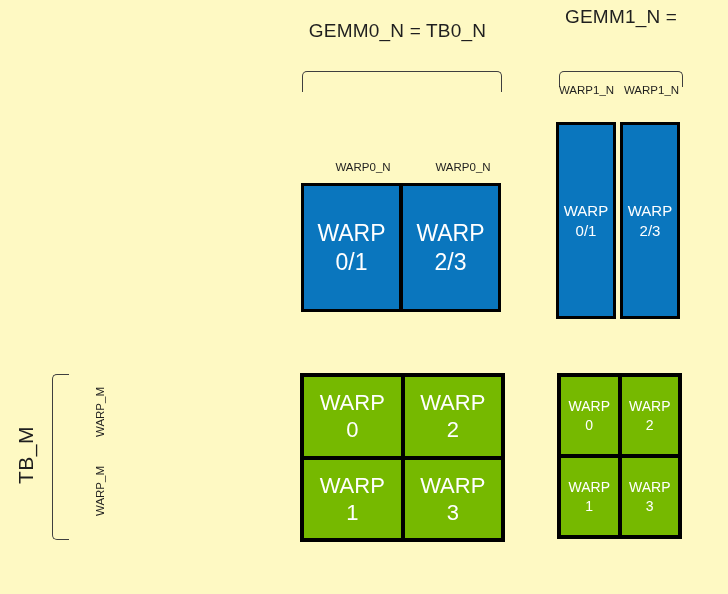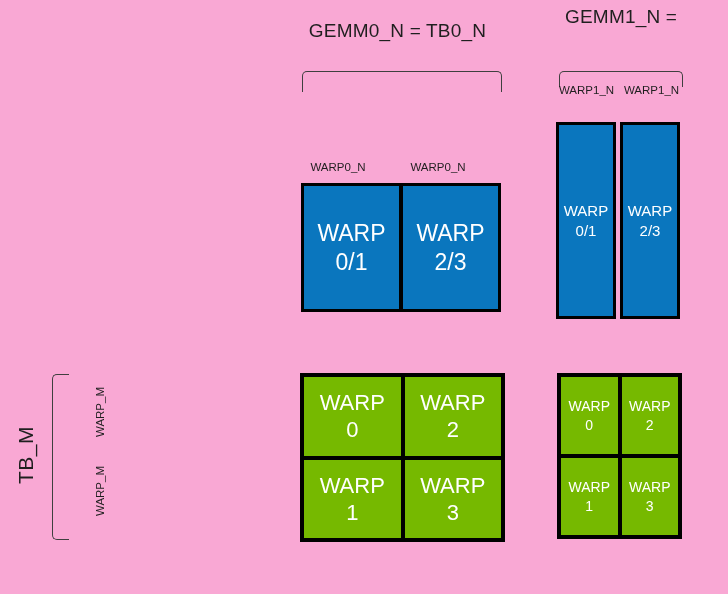--- a/index.html
+++ b/index.html
@@ -2,21 +2,21 @@
 <html style="--blue: #0A76BE; --green: #76B900; --bracket: #3f3f3f;"><head>
 <meta charset="utf-8">
 <style>
   * { margin: 0; padding: 0; box-sizing: border-box; }
   html, body { background: #ffffff; }
   body { font-family: "Liberation Sans", sans-serif; }
   #canvas {
     position: relative;
     width: 728px;
     height: 594px;
-    background: #f9a8d4;
+    background: #fef9c3;
     overflow: hidden;
   }
   .abs { position: absolute; }
 
   
   .headline {
     font-size: 19px;
     color: #1f1f1f;
     letter-spacing: 0.2px;
     white-space: nowrap;
@@ -126,21 +126,21 @@
     <div class="blue-tall cell-text">
       <span>WARP</span>
       <span>0/1</span>
     </div>
     <div class="blue-tall cell-text">
       <span>WARP</span>
       <span>2/3</span>
     </div>
   </div>
 
-  <div class="abs label-row" style="left:288px; top:161px; width:200px;">
+  <div class="abs label-row" style="left:313px; top:161px; width:200px;">
     <span class="small-label">WARP0_N</span>
     <span class="small-label">WARP0_N</span>
   </div>
 
   <div class="abs blue-wide" style="left:301px; top:183px; width:200px; height:129px;">
     <div class="cell cell-text">
       <span>WARP</span>
       <span>0/1</span>
     </div>
     <div class="cell cell-text">

